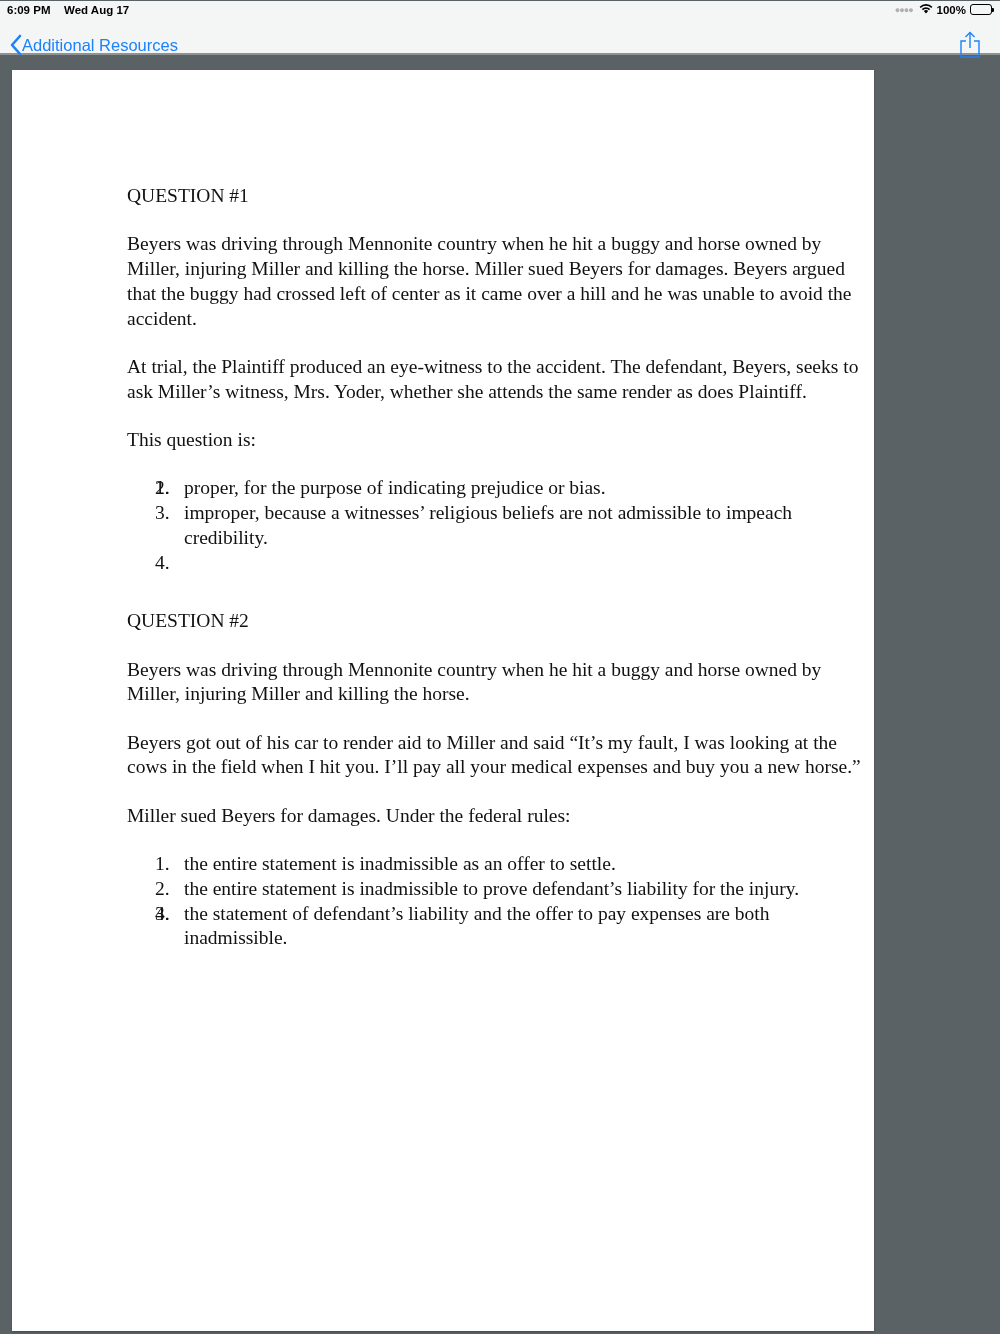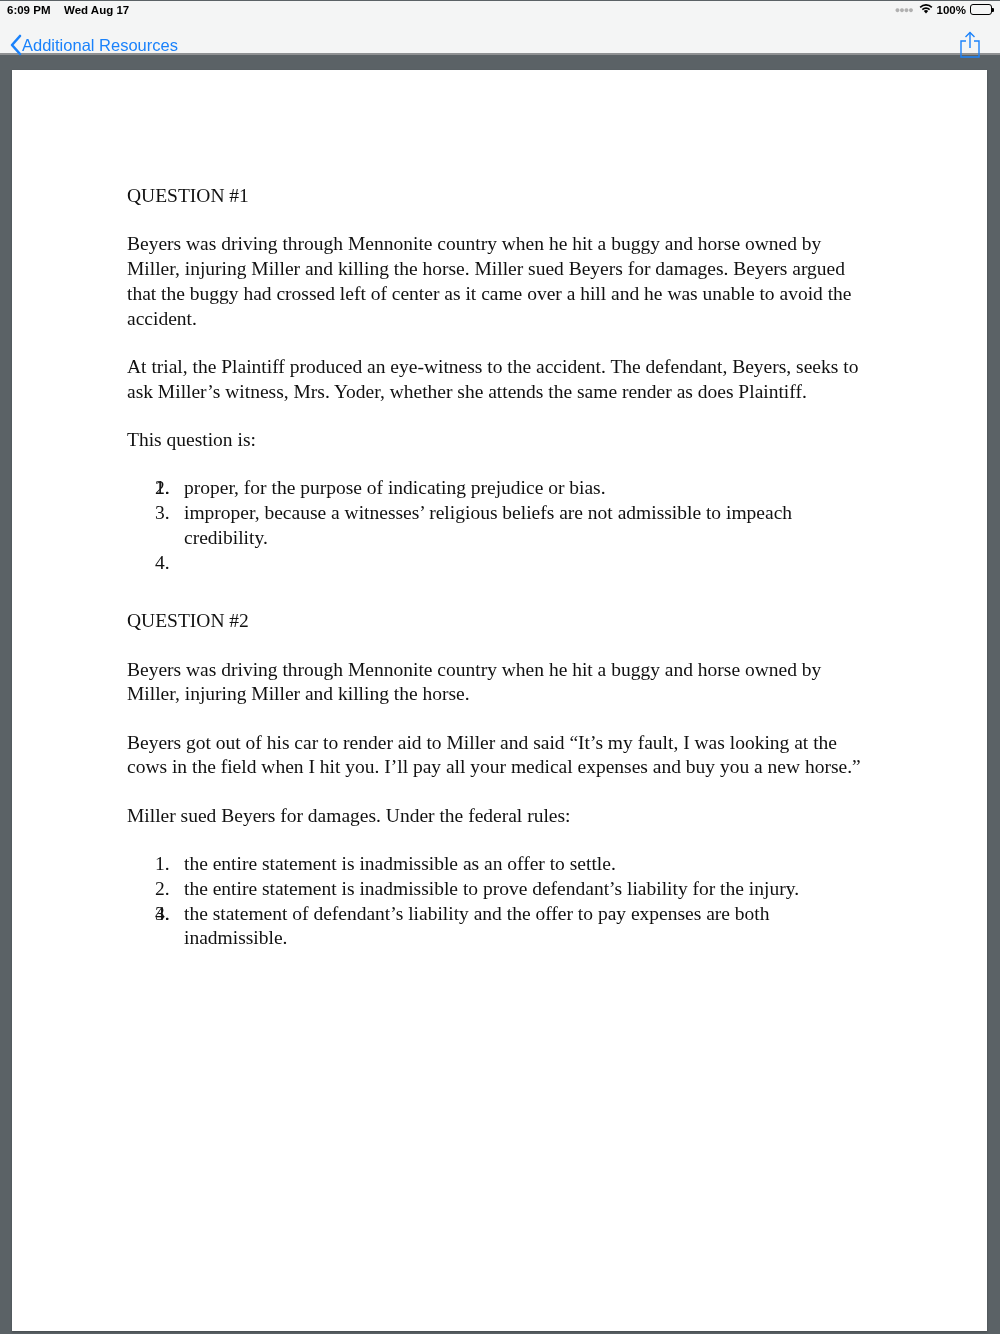--- a/index.html
+++ b/index.html
@@ -29,21 +29,21 @@
 
   .nav-back {
     position: absolute; left: 10px; top: 32px; height: 24px;
     display: flex; align-items: center; gap: 0;
     color: #1a82fb; font-size: 16.5px; cursor: pointer;
   }
   .nav-back svg { display: block; }
   .share-btn { position: absolute; right: 19px; top: 30px; cursor: pointer; }
 
   .page {
-    position: absolute; left: 12px; top: 70px; width: 975px; height: 1261px;
+    position: absolute; left: 12px; top: 70px; width: 862px; height: 1261px;
     background: #ffffff;
     box-shadow: 0 1px 2px rgba(0,0,0,0.25);
   }
   .doc {
     position: absolute; left: 115px; top: 114px; width: 750px;
     font-family: "Liberation Serif", serif;
     font-size: 19.5px; line-height: 24.8px; color: #111;
   }
   .doc p { margin: 0 0 23.5px 0; }
   .doc .qtitle { margin-bottom: 23.5px; }

